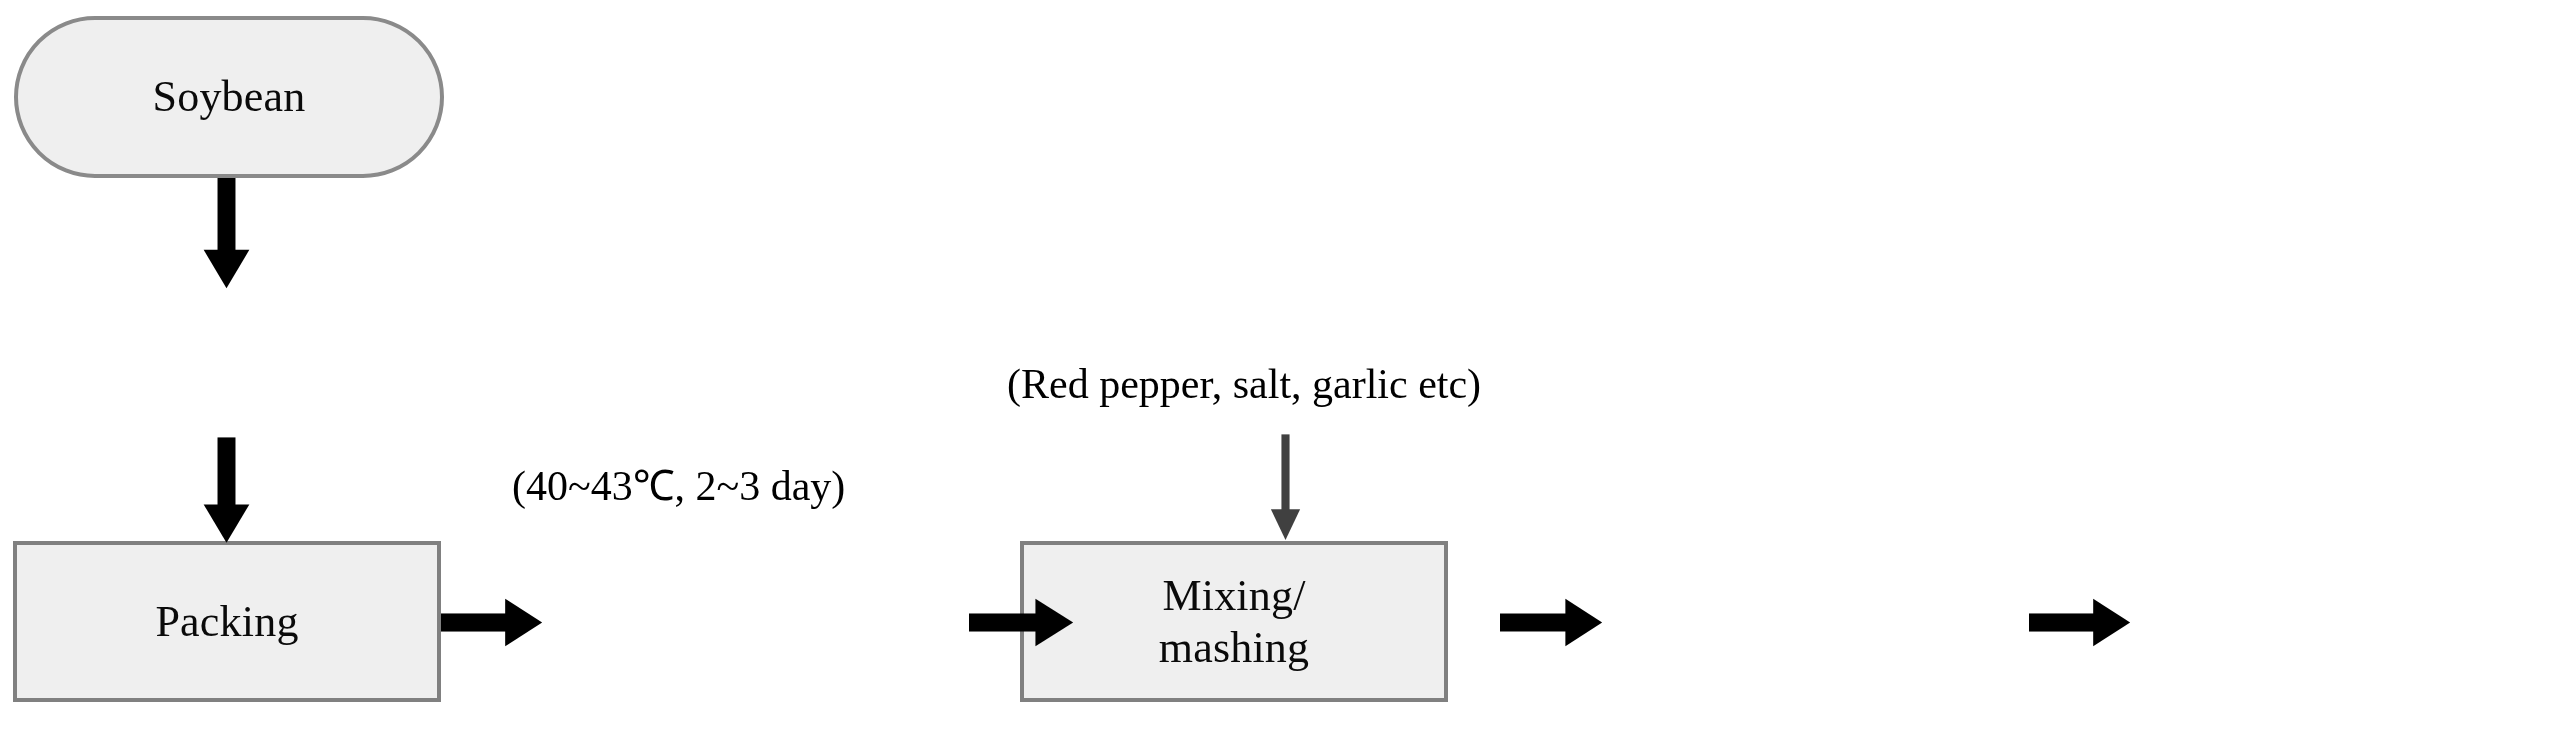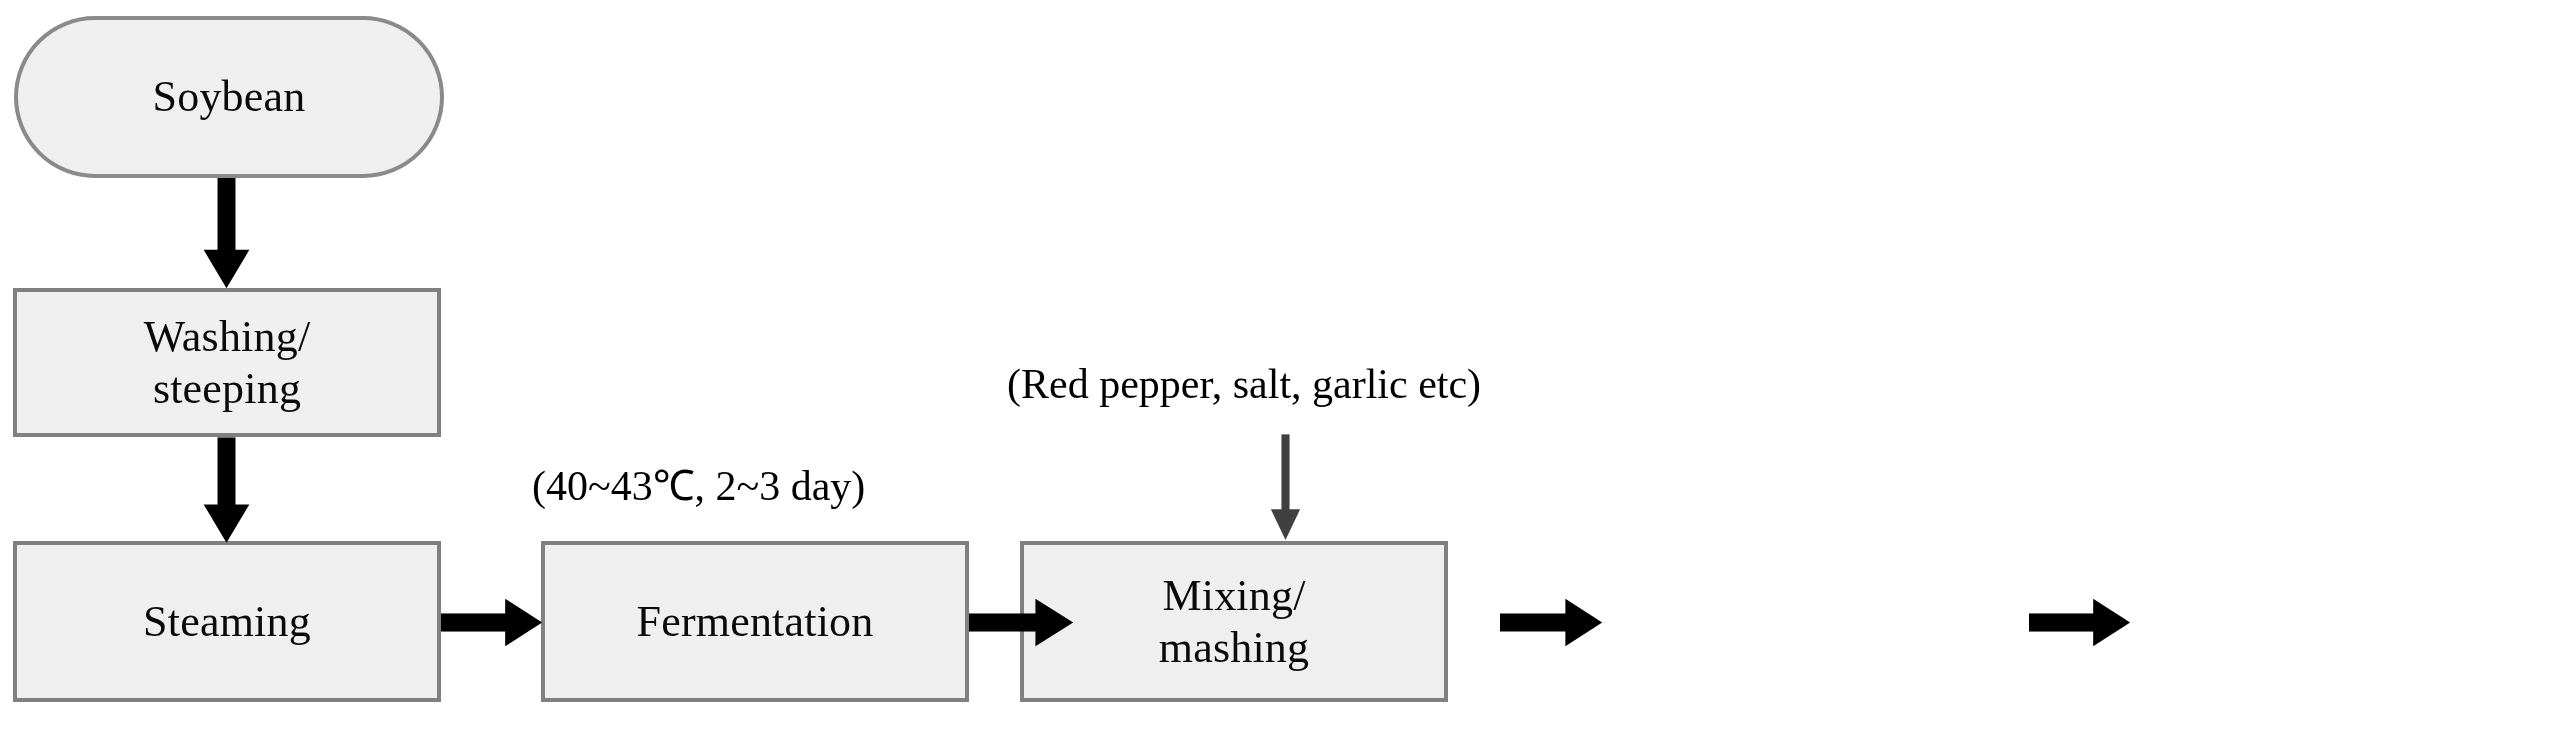--- a/index.html
+++ b/index.html
@@ -59,41 +59,34 @@
 </style>
 </head>
 <body>
 
 <div id="canvas">
 
   <div class="node terminator" style="left:14px; top:15.6px; width:430px; height:162px;">
     <span class="label">Soybean</span>
   </div>
 
-  <div class="node" style="left:13px; top:288px; width:428px; height:149px;">
-    <span class="label">Washing/
-steeping</span>
+
+  <div class="node" style="left:13px; top:541px; width:428px; height:161px;">
+    <span class="label">Packing</span>
   </div>
 
-  <div class="node" style="left:13px; top:541px; width:428px; height:161px;">
-    <span class="label">Steaming</span>
-  </div>
-
-  <div class="node" style="left:541px; top:541px; width:428px; height:161px;">
-    <span class="label">Fermentation</span>
-  </div>
 
   <div class="node" style="left:1020px; top:541px; width:428px; height:161px;">
     <span class="label">Mixing/
 mashing</span>
   </div>
 
 
 
-  <div class="annotation" style="left:532px; top:463px;">
+  <div class="annotation" style="left:512px; top:463px;">
     <span>(40~43℃, 2~3 day)</span>
   </div>
 
   <div class="annotation" style="left:1007px; top:361px;">
     <span>(Red pepper, salt, garlic etc)</span>
   </div>
 
   <div class="arrow" style="left:202px; top:178px;">
     <svg width="49" height="111" viewBox="0 0 60 136">
       <rect x="19" y="0" width="22" height="92" fill="#000000"></rect>

